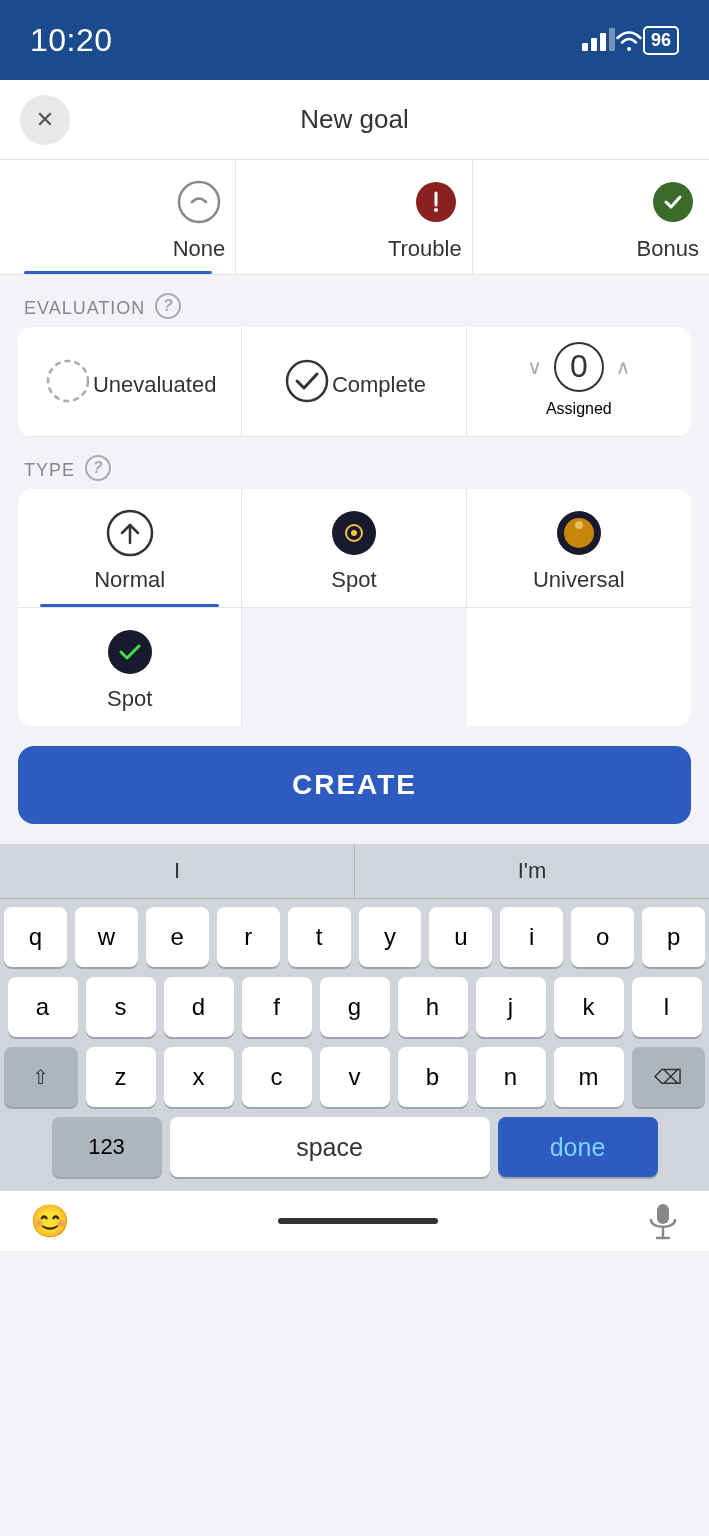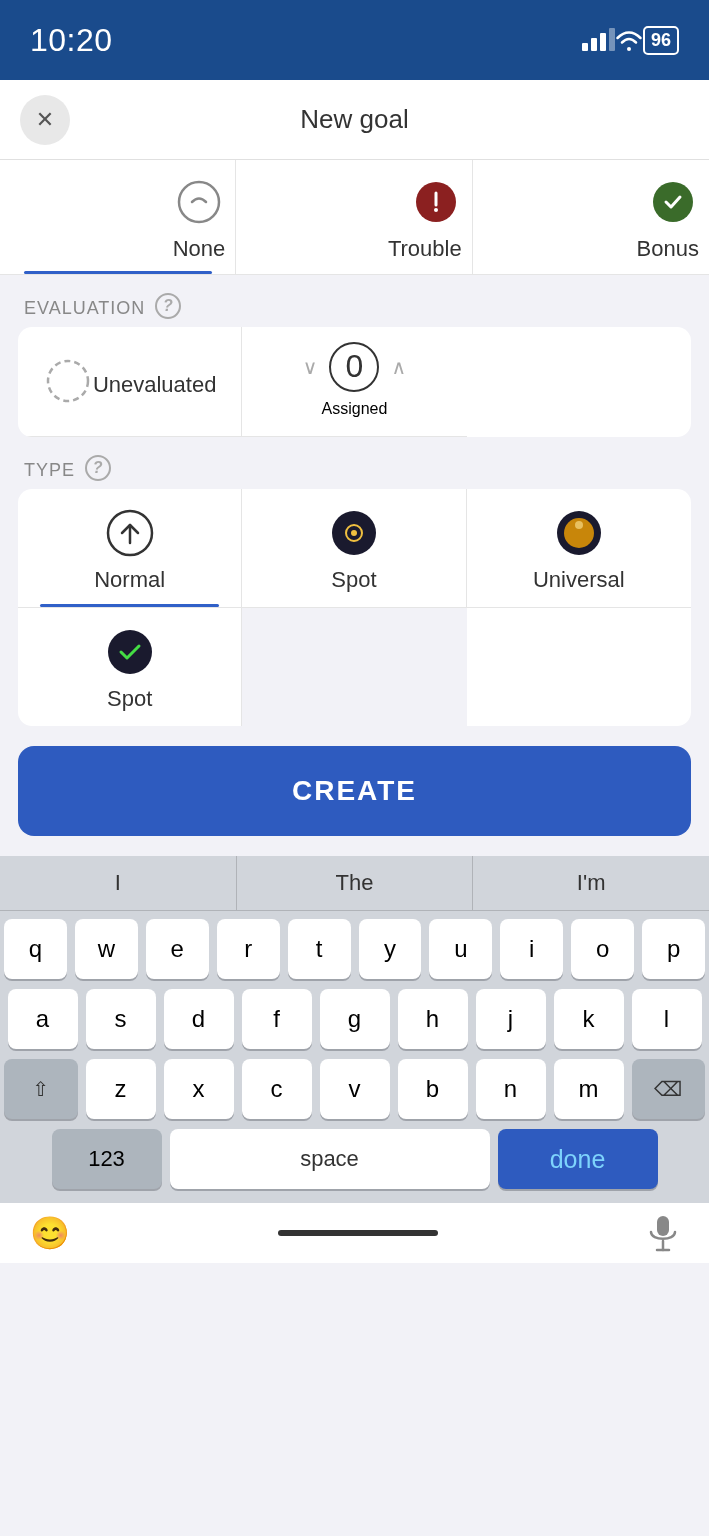--- a/index.html
+++ b/index.html
@@ -282,21 +282,21 @@
       background: #f2f2f7;
       border: none;
     }
 
     
     .create-btn-wrap {
       padding: 20px 18px;
     }
     .create-btn {
       width: 100%;
-      height: 90px;
+      height: 78px;
       background: #2e5bbf;
       border: none;
       border-radius: 16px;
       color: white;
       font-size: 28px;
       font-weight: 700;
       letter-spacing: 2px;
       cursor: pointer;
     }
 
@@ -356,21 +356,21 @@
     }
     .key.action {
       background: #2e5bbf;
       color: #7dd3fc;
       font-size: 25px;
       max-width: 160px;
     }
     .key.space-key {
       background: white;
       max-width: 320px;
-      font-size: 22px;
+      font-size: 25px;
       color: #333;
     }
     .key.nums {
       background: #adb5bd;
       max-width: 110px;
       font-size: 22px;
     }
 
     .bottom-bar {
       background: white;
@@ -469,20 +469,29 @@
 
     <div class="grid-card">
       <div class="card-icon-lg">
         <svg width="50" height="50" viewBox="0 0 50 50">
           <circle cx="25" cy="25" r="20" fill="none" stroke="#aaa" stroke-width="2.5" stroke-dasharray="6 4"></circle>
         </svg>
       </div>
       <span class="card-label-lg">Unevaluated</span>
     </div>
 
+    <div class="grid-card">
+      <div class="card-icon-lg">
+        <svg width="50" height="50" viewBox="0 0 50 50">
+          <circle cx="25" cy="25" r="20" fill="none" stroke="#333" stroke-width="2.5"></circle>
+          <path d="M15 25 L22 32 L35 18" stroke="#333" stroke-width="3" fill="none" stroke-linecap="round" stroke-linejoin="round"></path>
+        </svg>
+      </div>
+      <span class="card-label-lg">Complete</span>
+    </div>
 
     <div class="assigned-card">
       <div class="stepper-row">
         <span class="stepper-btn">∨</span>
         <div class="stepper-value">0</div>
         <span class="stepper-btn">∧</span>
       </div>
       <span class="card-label-lg">Assigned</span>
       <div class="selected-bar"></div>
     </div>
@@ -547,21 +556,20 @@
   <div class="create-btn-wrap">
     <button class="create-btn">CREATE</button>
   </div>
 
 </div>
 
 <div class="keyboard-area">
 
   <div class="autocomplete-row">
     <div class="autocomplete-word">I</div>
-    <div class="autocomplete-word">The</div>
     <div class="autocomplete-word">I'm</div>
   </div>
 
   <div class="key-rows">
 
     <div class="key-row">
       <button class="key">q</button>
       <button class="key">w</button>
       <button class="key">e</button>
       <button class="key">r</button>

